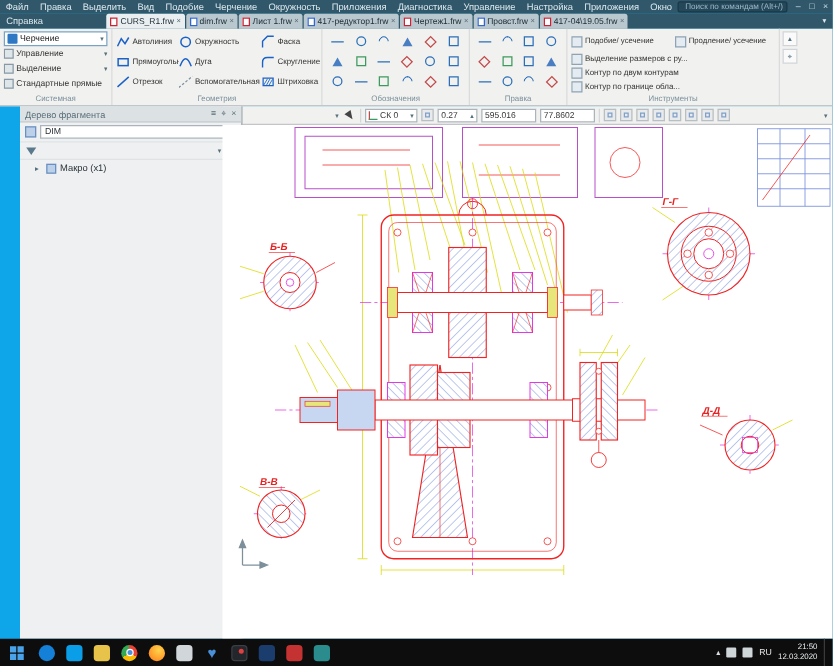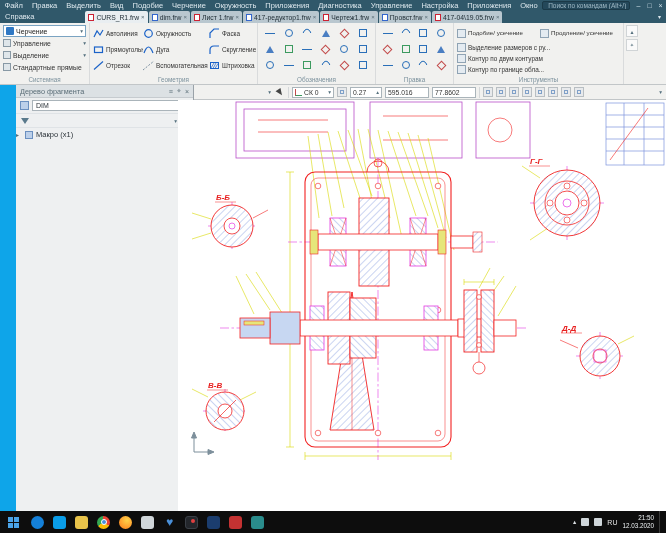--- a/index.html
+++ b/index.html
@@ -88,21 +88,21 @@
   .tph .title{flex:1;font-size:7.3px;}
   .tph span{font-size:7px;color:#5a6d77;}
   .tptb{height:16px;display:flex;align-items:center;gap:3px;padding:0 4px;border-bottom:1px solid #dfe3e6;}
   .fxicon{width:9px;height:9px;background:#bcd0ea;border:1px solid #6b90c0;flex:none;}
   .combo{flex:1;background:#fff;border:1px solid #aab4ba;height:11px;display:flex;align-items:center;padding:0 3px;font-size:7px;}
   .filterrow{height:14px;display:flex;align-items:center;gap:3px;padding:0 5px;border-bottom:1px solid #dfe3e6;}
   .funnel{width:0;height:0;border-left:4px solid transparent;border-right:4px solid transparent;border-top:6px solid #5a7a8c;}
   .mag{flex:none;}
   .trow{height:13px;display:flex;align-items:center;gap:3px;padding:0 4px;}
   .trow.root{background:#e2e6e9;border-bottom:1px solid #d2d7da;}
-  .trow.child{padding-left:0;}
+  .trow.child{padding-left:12px;}
   .texp{font-size:6px;color:#55707e;width:6px;}
   .ticon{width:8px;height:8px;background:#f5d37a;border:1px solid #c79b3a;flex:none;}
   .ticon.m2{background:#bcd0ea;border-color:#6b90c0;}
 
   
   .canvas{position:absolute;left:178px;top:100px;width:488px;height:411px;background:#ffffff;overflow:hidden;}
   .slabel{font-family:"Liberation Sans",sans-serif;font-size:8px;font-style:italic;font-weight:bold;fill:#e82222;}
 
   
   .taskbar{position:absolute;left:0;top:511px;width:666px;height:22px;background:#0d0d0d;

